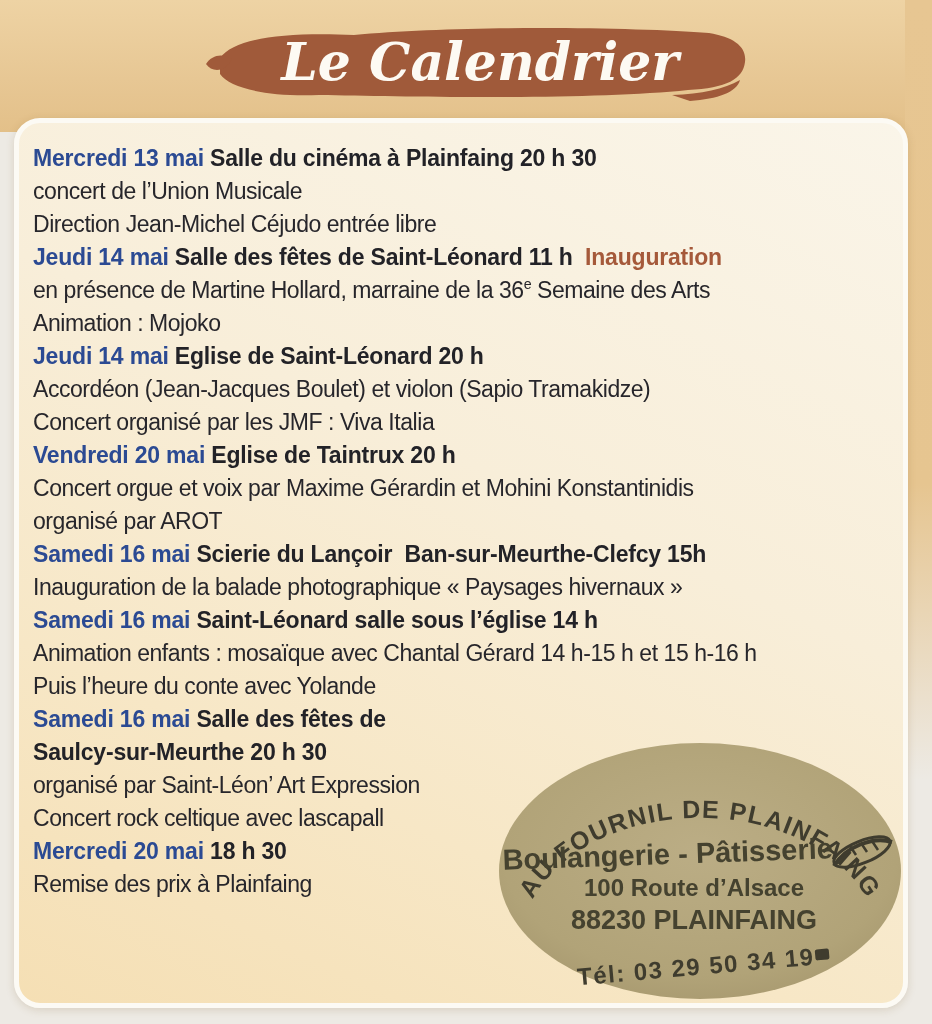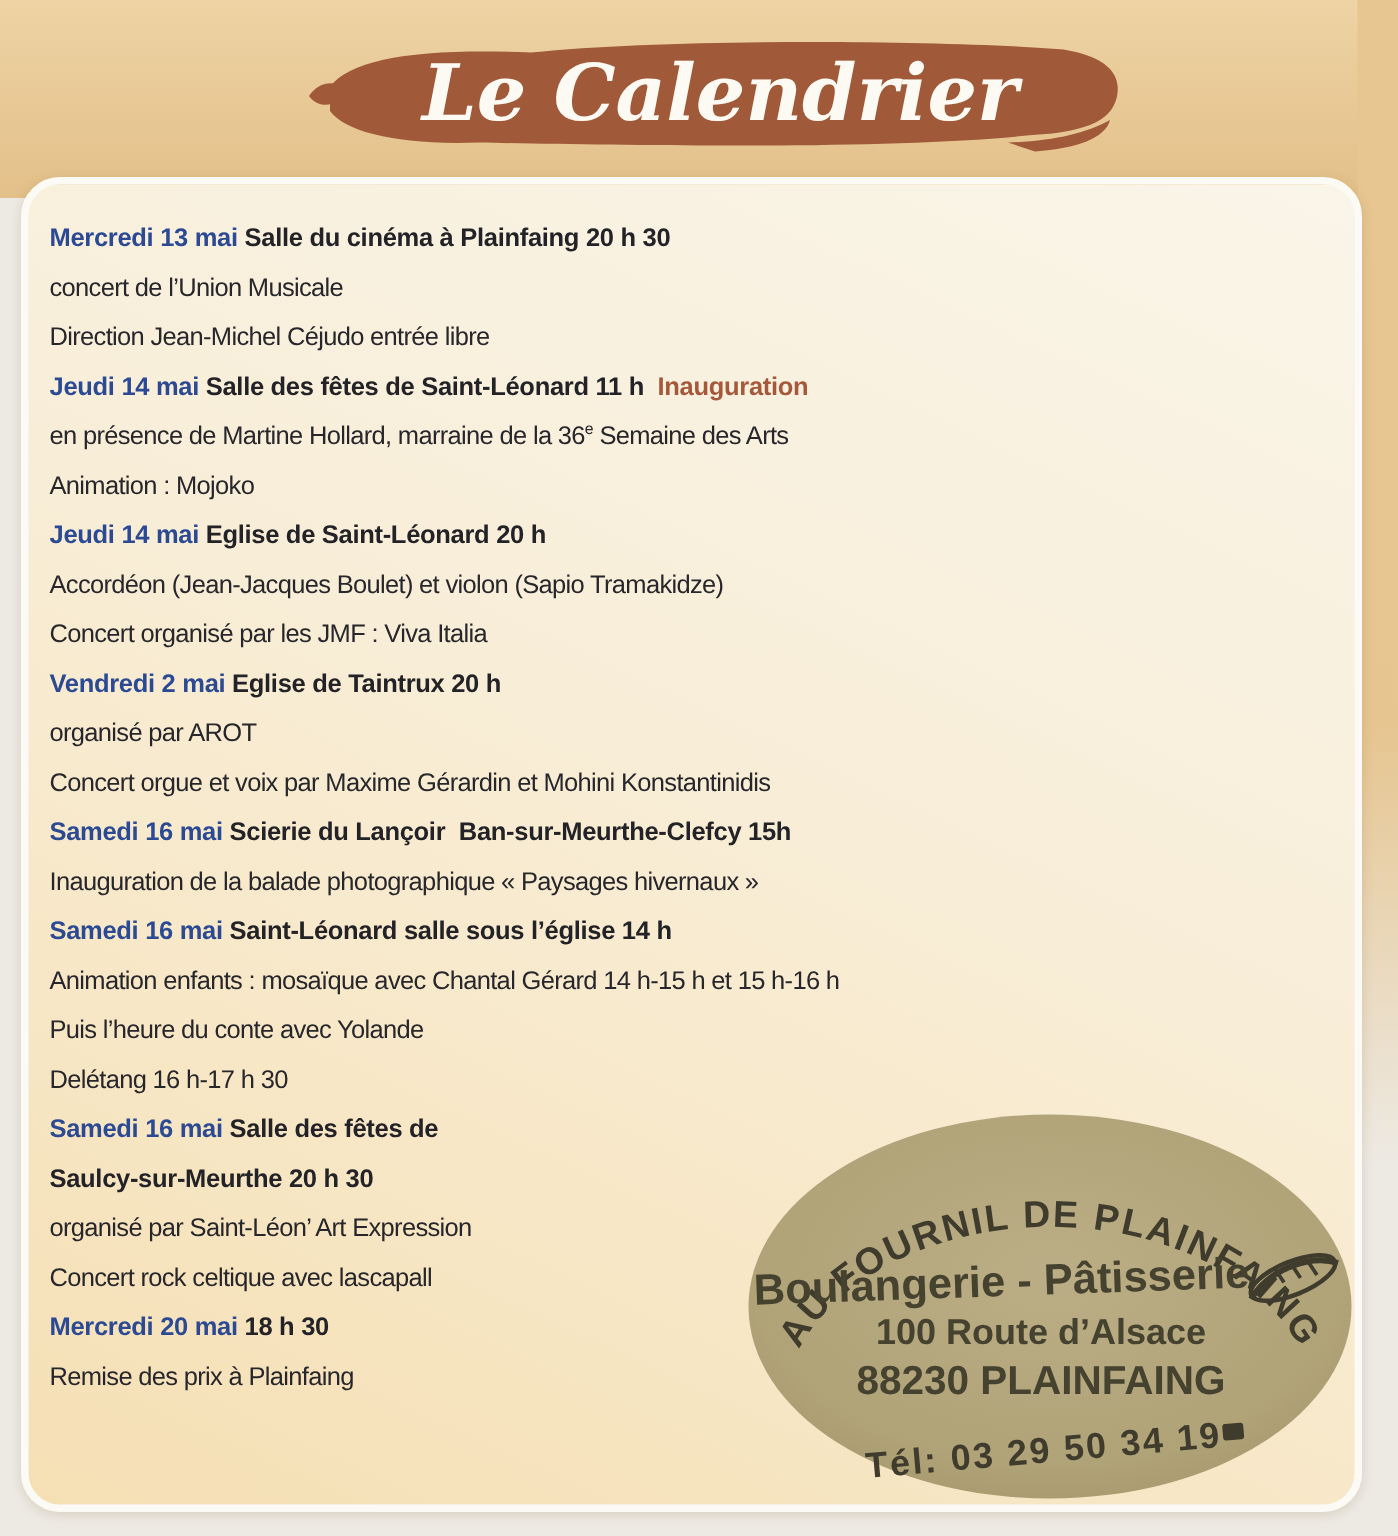--- a/index.html
+++ b/index.html
@@ -10,21 +10,21 @@
   }
   .top-band{position:absolute;left:0;top:0;width:932px;height:132px;
     background:linear-gradient(180deg,#eed3a4 0%,#e7c794 60%,#e3c089 100%);}
   .right-band{position:absolute;right:0;top:0;width:27px;height:780px;
     background:linear-gradient(180deg,#e7c692 0%,#e6c590 62%,rgba(231,198,146,0) 100%);}
   .panel{position:absolute;left:14px;top:118px;width:884px;height:880px;
     border:5px solid #fcfaf4;border-radius:26px;overflow:hidden;
     background:linear-gradient(205deg,#faf5e9 0%,#f8eed9 42%,#f7e7c6 72%,#f5dfb4 100%);
     box-shadow:0 2px 8px rgba(120,90,40,0.18);}
   .content{position:absolute;left:14px;top:19px;}
-  .hl,.ln{white-space:pre;line-height:33px;font-size:17px;}
+  .hl,.ln{white-space:pre;line-height:33px;font-size:23px;}
   .hl{font-weight:bold;letter-spacing:-0.2px;}
   .ln{color:#27262b;letter-spacing:-0.45px;}
   .date{color:#2b4a93;}
   .ttl{color:#222227;}
   .tag{color:#a5593a;}
   sup{font-size:0.62em;vertical-align:super;line-height:0;}
   .brush{position:absolute;left:204px;top:22px;width:550px;height:84px;}
   .stamp{position:absolute;left:479px;top:619px;width:404px;height:258px;}
 </style>
 </head>
@@ -60,35 +60,34 @@
     </div>
 
 
     <div>
       <div class="hl"><span class="date">Jeudi 14 mai</span><span class="ttl"> Eglise de Saint-Léonard 20 h</span></div>
       <div class="ln">Accordéon (Jean-Jacques Boulet) et violon (Sapio Tramakidze)</div>
       <div class="ln">Concert organisé par les JMF : Viva Italia</div>
     </div>
 
     <div>
-      <div class="hl"><span class="date">Vendredi 2 mai</span><span class="ttl"> Eglise de Taintrux 20 h</span></div>
+      <div class="hl"><span class="date">Vendredi 20 mai</span><span class="ttl"> Eglise de Taintrux 20 h</span></div>
+      <div class="ln">Concert orgue et voix par Maxime Gérardin et Mohini Konstantinidis</div>
       <div class="ln">organisé par AROT</div>
-      <div class="ln">Concert orgue et voix par Maxime Gérardin et Mohini Konstantinidis</div>
     </div>
 
     <div>
       <div class="hl"><span class="date">Samedi 16 mai</span><span class="ttl"> Scierie du Lançoir  Ban-sur-Meurthe-Clefcy 15h</span></div>
       <div class="ln">Inauguration de la balade photographique « Paysages hivernaux »</div>
     </div>
 
     <div>
       <div class="hl"><span class="date">Samedi 16 mai</span><span class="ttl"> Saint-Léonard salle sous l’église 14 h</span></div>
       <div class="ln">Animation enfants : mosaïque avec Chantal Gérard 14 h-15 h et 15 h-16 h</div>
       <div class="ln">Puis l’heure du conte avec Yolande</div>
-      <div class="ln">Delétang 16 h-17 h 30</div>
     </div>
 
     <div>
       <div class="hl"><span class="date">Samedi 16 mai</span><span class="ttl"> Salle des fêtes de</span></div>
       <div class="hl"><span class="ttl">Saulcy-sur-Meurthe 20 h 30</span></div>
       <div class="ln">organisé par Saint-Léon’ Art Expression</div>
       <div class="ln">Concert rock celtique avec lascapall</div>
     </div>
 
     <div>

